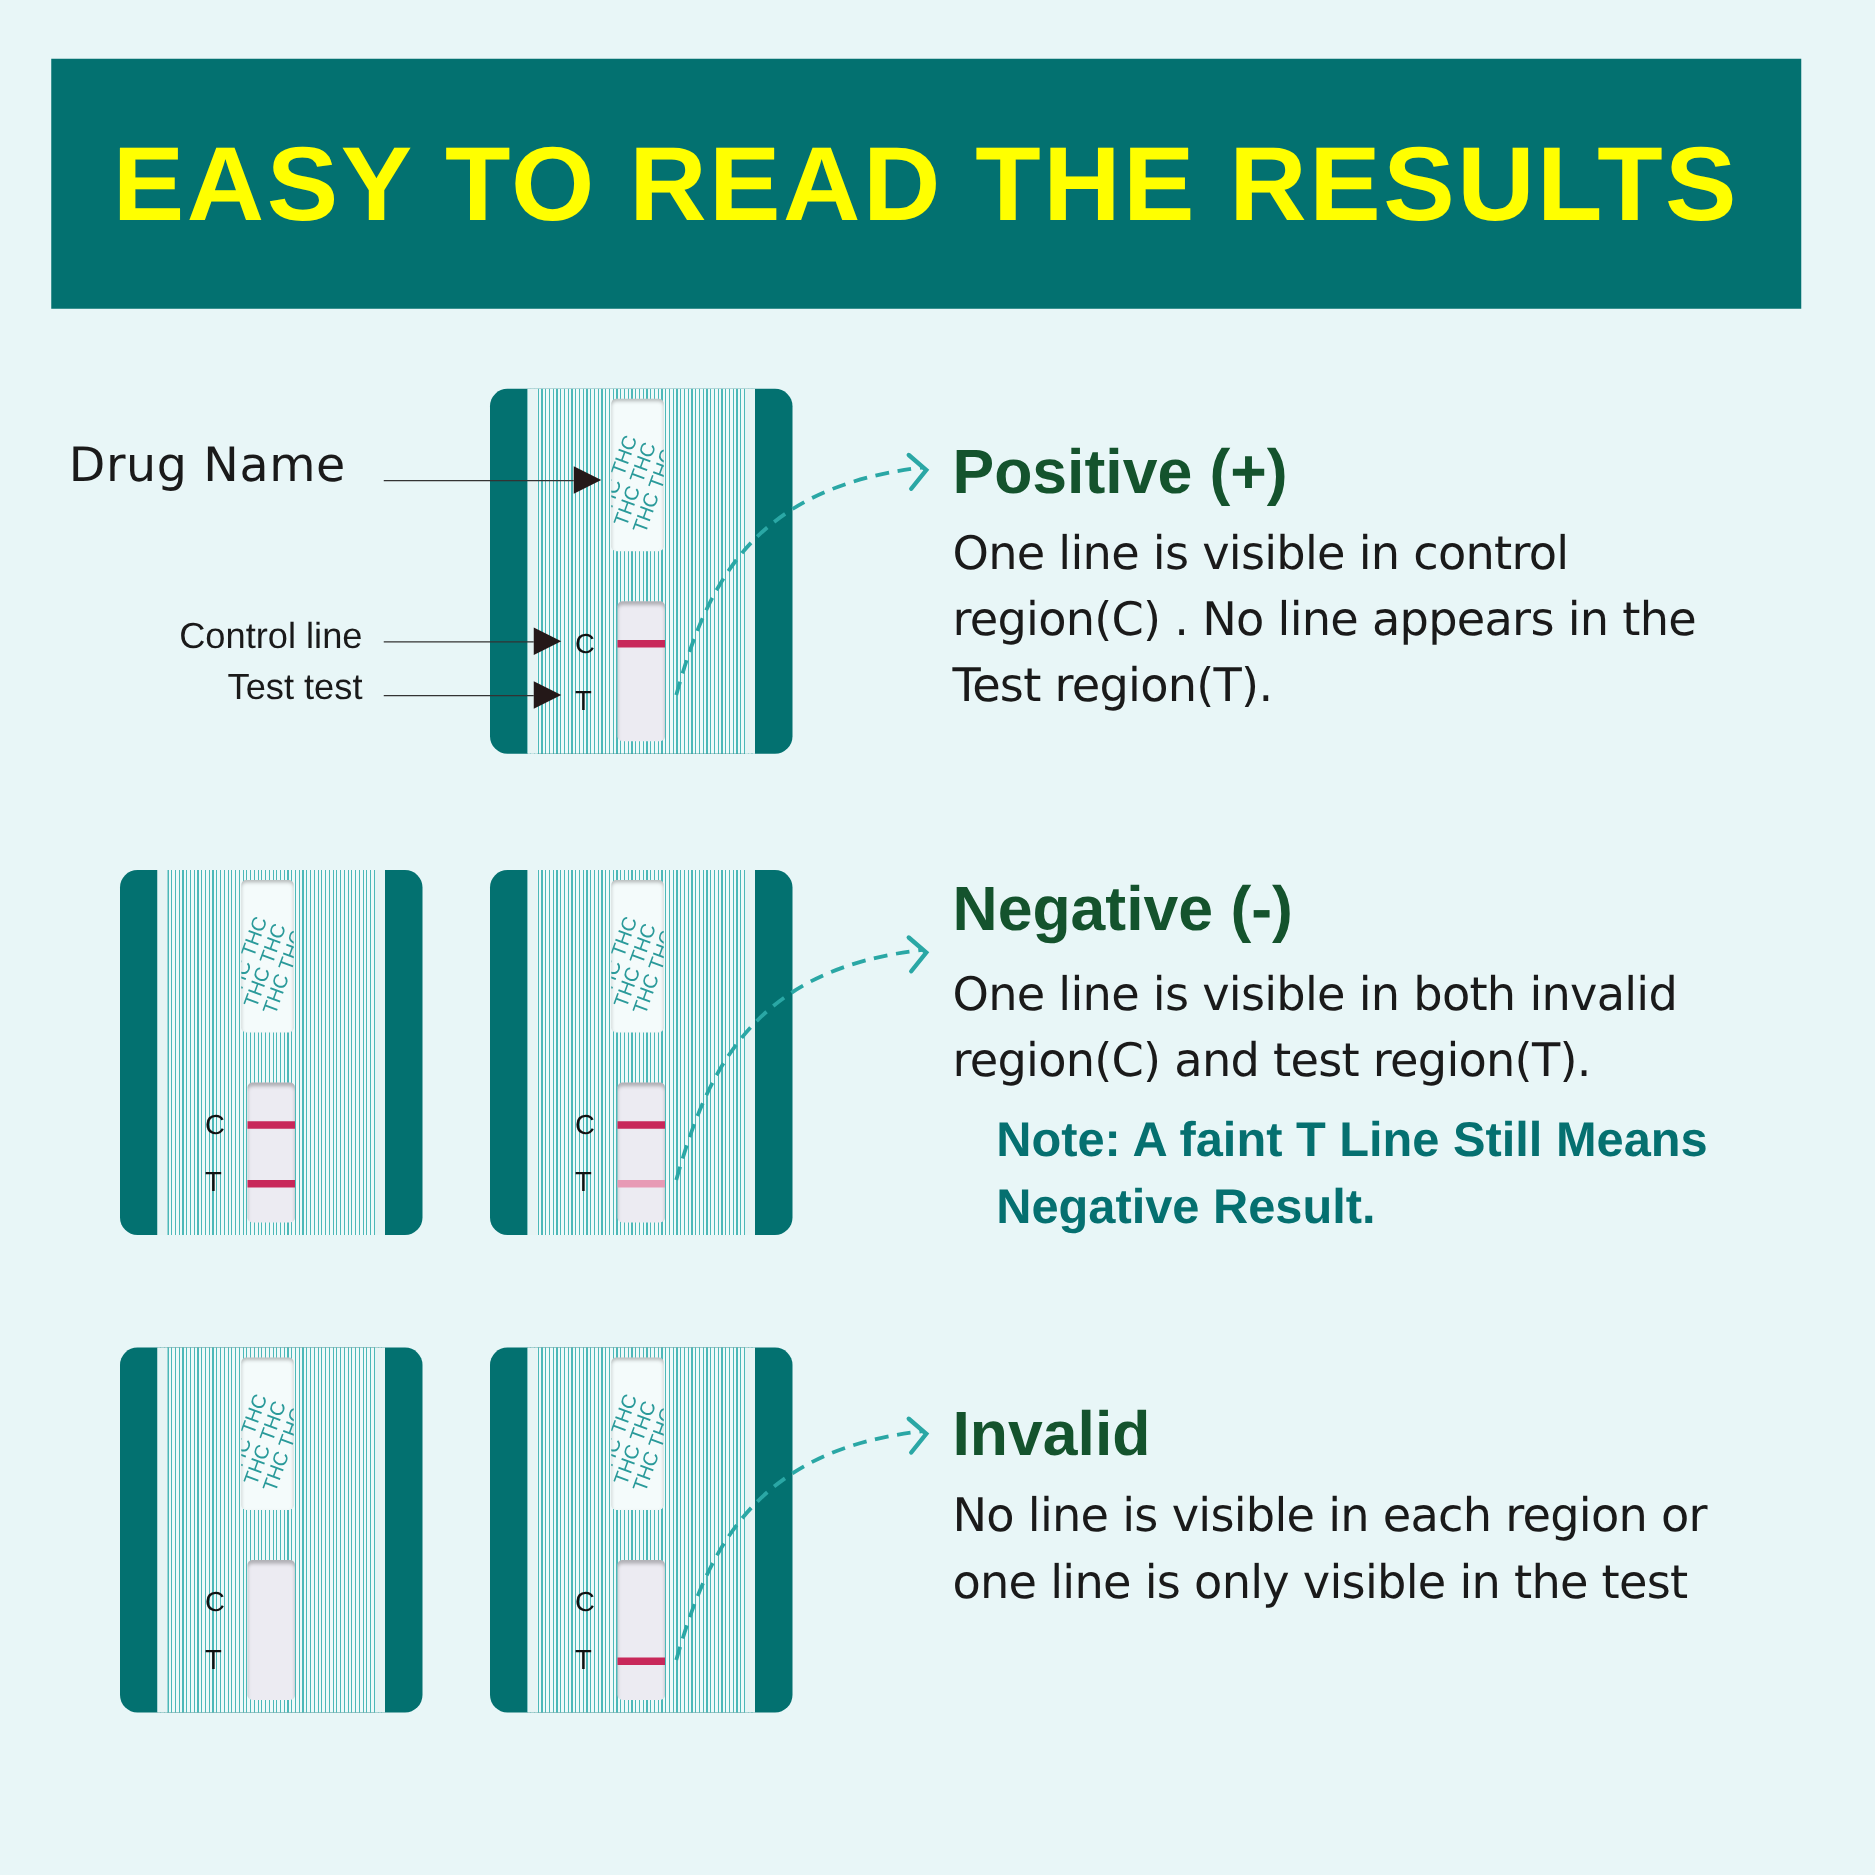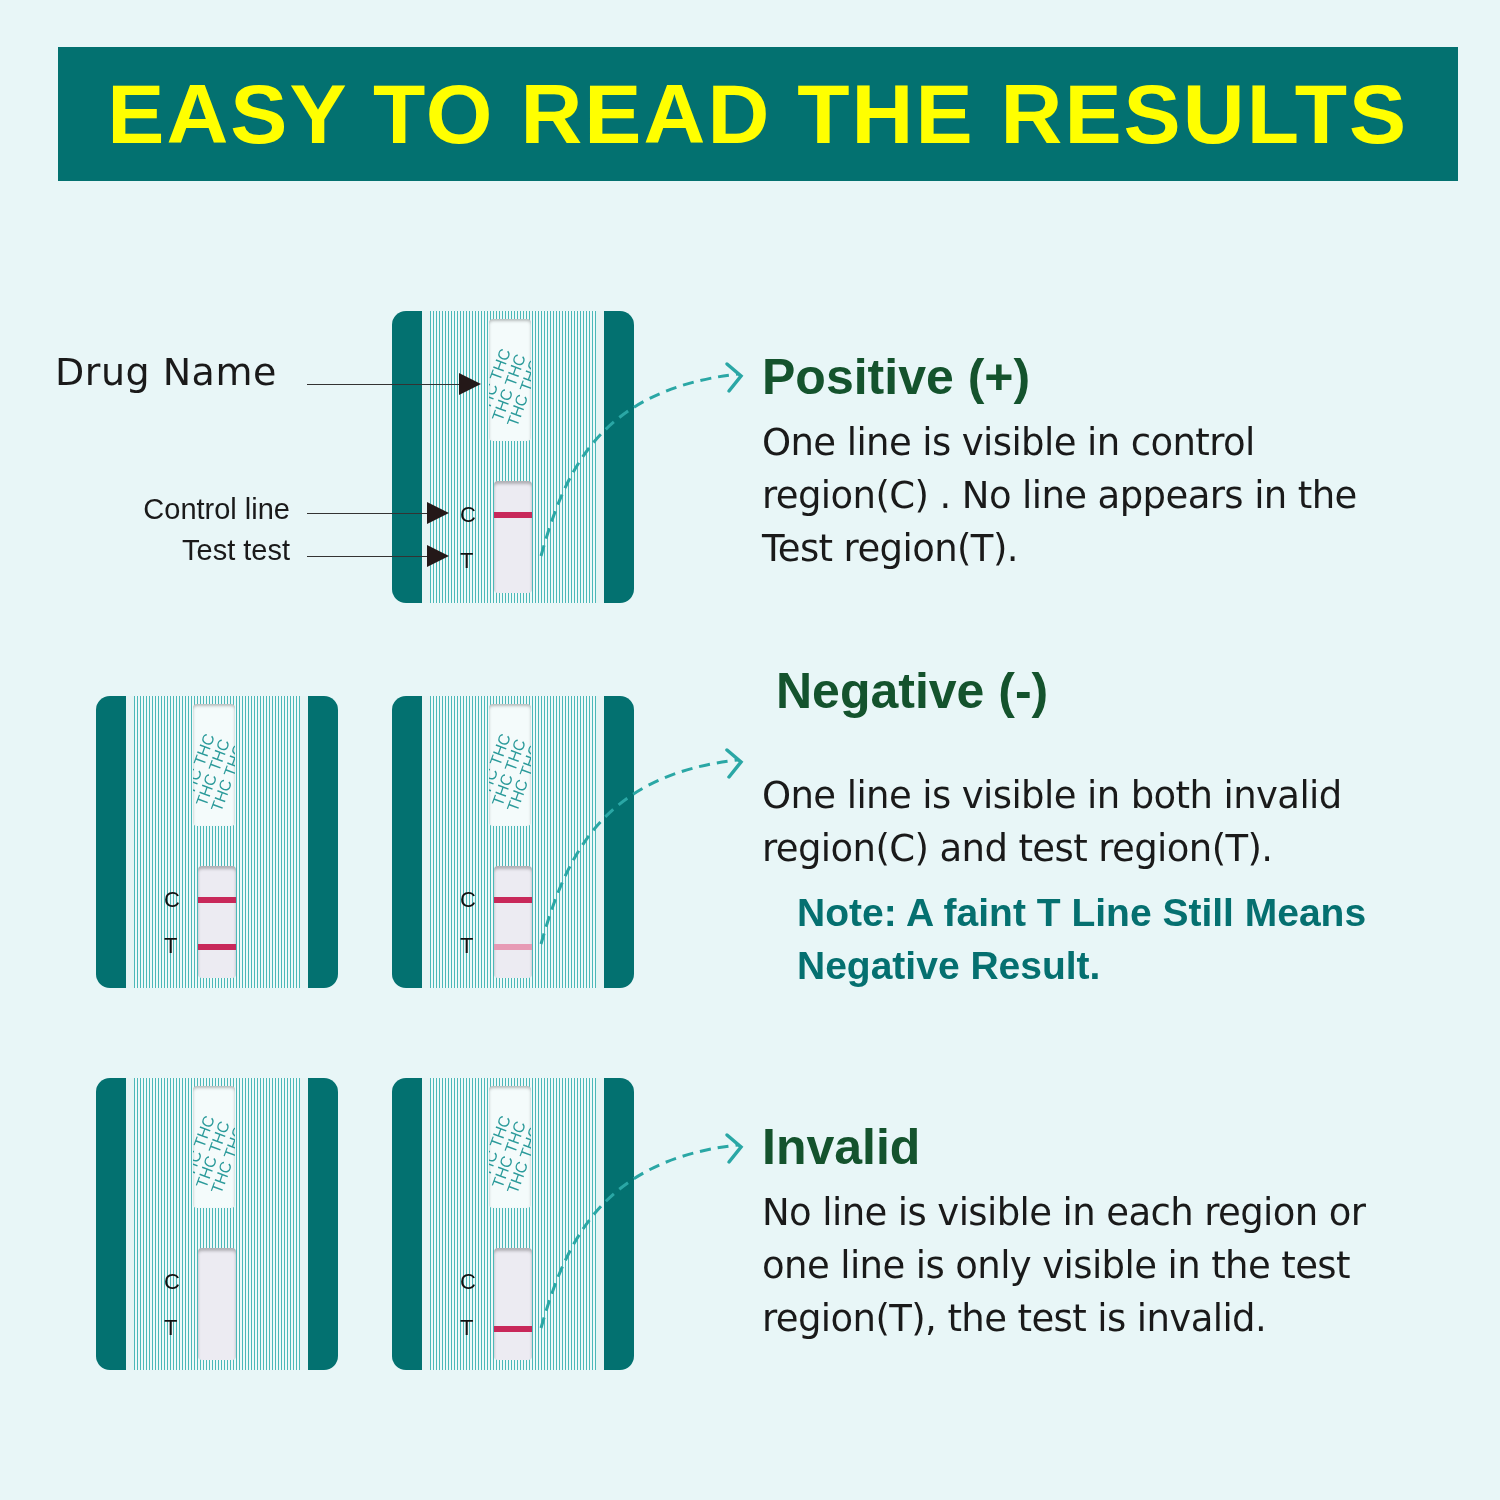--- a/index.html
+++ b/index.html
@@ -1,17 +1,17 @@
 <!DOCTYPE html>
 <html><head>
 <meta charset="utf-8">
 <style>
   html, body { margin:0; padding:0; }
   body { width:1500px; height:1500px; background:#e8f6f7; position:relative; overflow:hidden; font-family:"DejaVu Sans", sans-serif; }
-  .banner { position:absolute; left:58px; top:47px; width:1400px; height:134px; background:#037170; display:flex; align-items:center; justify-content:center; }
+  .banner { position:absolute; left:41px; top:47px; width:1400px; height:200px; background:#037170; display:flex; align-items:center; justify-content:center; }
   .banner-title { color:#ffff00; font-family:"Liberation Sans", sans-serif; font-weight:bold; font-size:84px; letter-spacing:2px; transform:scaleX(1.02); }
 
   .label { position:absolute; color:#1a1a1a; font-family:"DejaVu Sans", sans-serif; }
   .lbl-drug { left:55px; top:350px; font-size:38px; letter-spacing:0.5px; }
   .lbl-ctrl { left:100px; top:493px; width:190px; text-align:right; font-size:29px; font-family:"Liberation Sans", sans-serif; }
   .lbl-test { left:100px; top:534px; width:190px; text-align:right; font-size:29px; font-family:"Liberation Sans", sans-serif; }
   .ptr { position:absolute; height:1px; background:#333; }
   .ptr-head { position:absolute; width:0; height:0; border-top:11px solid transparent; border-bottom:11px solid transparent; border-left:22px solid #241818; }
 
   .card { position:absolute; width:242px; height:292px; border-radius:14px; background:#037170; overflow:hidden; }
@@ -152,28 +152,27 @@
   <path d="M727,1135 L741,1147 L729,1162" fill="none" stroke="#2aa7a5" stroke-width="3.5" stroke-linecap="round"></path>
 </svg>
 
 <div class="heading" style="top:348px;">Positive (+)</div>
 <div class="body-text" style="top:416px;">
   <div>One line is visible in control</div>
   <div>region(C) . No line appears in the</div>
   <div>Test region(T).</div>
 </div>
 
-<div class="heading" style="top:662px;margin-left:14px;">Negative (-)</div>
+<div class="heading" style="top:698px;">Negative (-)</div>
 <div class="body-text" style="top:769px;">
   <div>One line is visible in both invalid</div>
   <div>region(C) and test region(T).</div>
 </div>
 <div class="note-text" style="top:886px;">
   <div>Note: A faint T Line Still Means</div>
   <div>Negative Result.</div>
 </div>
 
 <div class="heading" style="top:1118px;">Invalid</div>
 <div class="body-text" style="top:1186px;">
   <div>No line is visible in each region or</div>
   <div>one line is only visible in the test</div>
-  <div>region(T), the test is invalid.</div>
 </div>
 
 </body></html>

